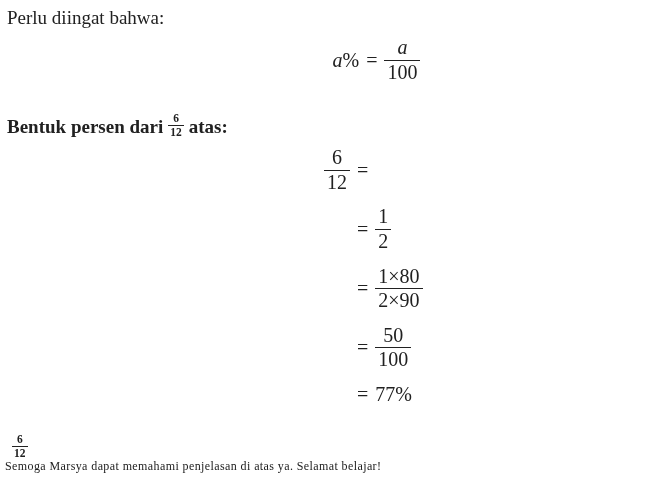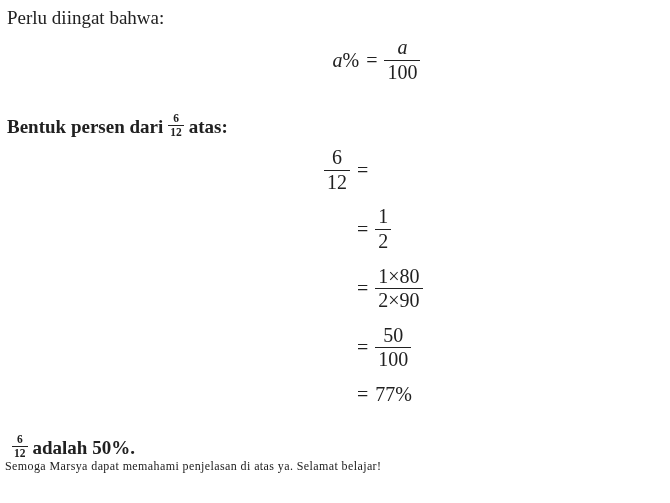--- a/index.html
+++ b/index.html
@@ -121,18 +121,17 @@
       <span class="math">77%</span>
     </div>
 
   </div>
 
   <div class="inline-row">
     <span class="frac inline-frac">
       <span class="num">6</span>
       <span class="den">12</span>
     </span>
-    <span>adalah 50%.</span>
   </div>
 
   <p class="para closing">Semoga Marsya dapat memahami penjelasan di atas ya. Selamat belajar!</p>
 
 </div>
 
 </body></html>

